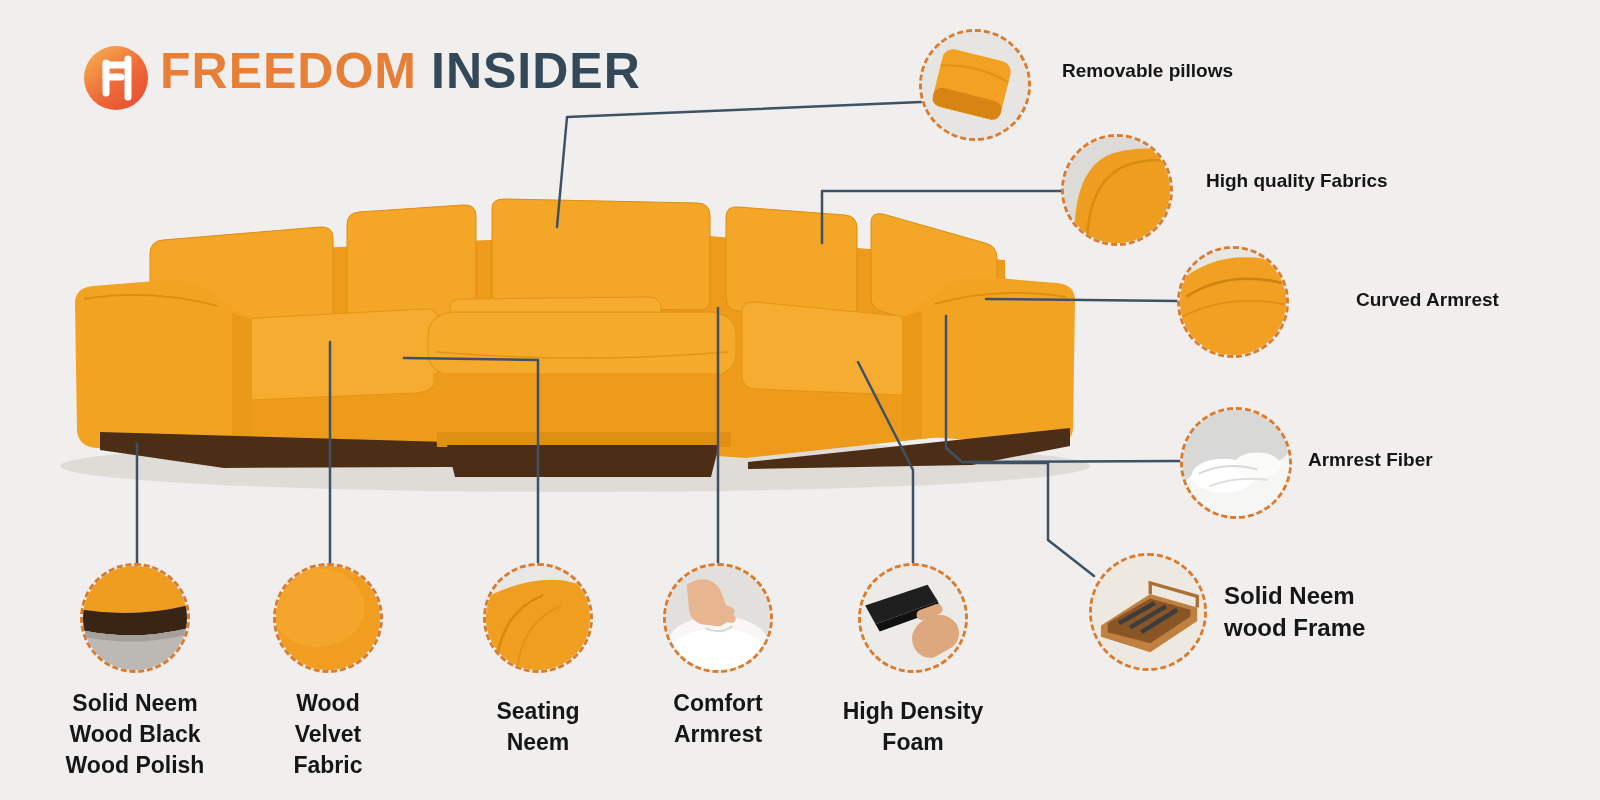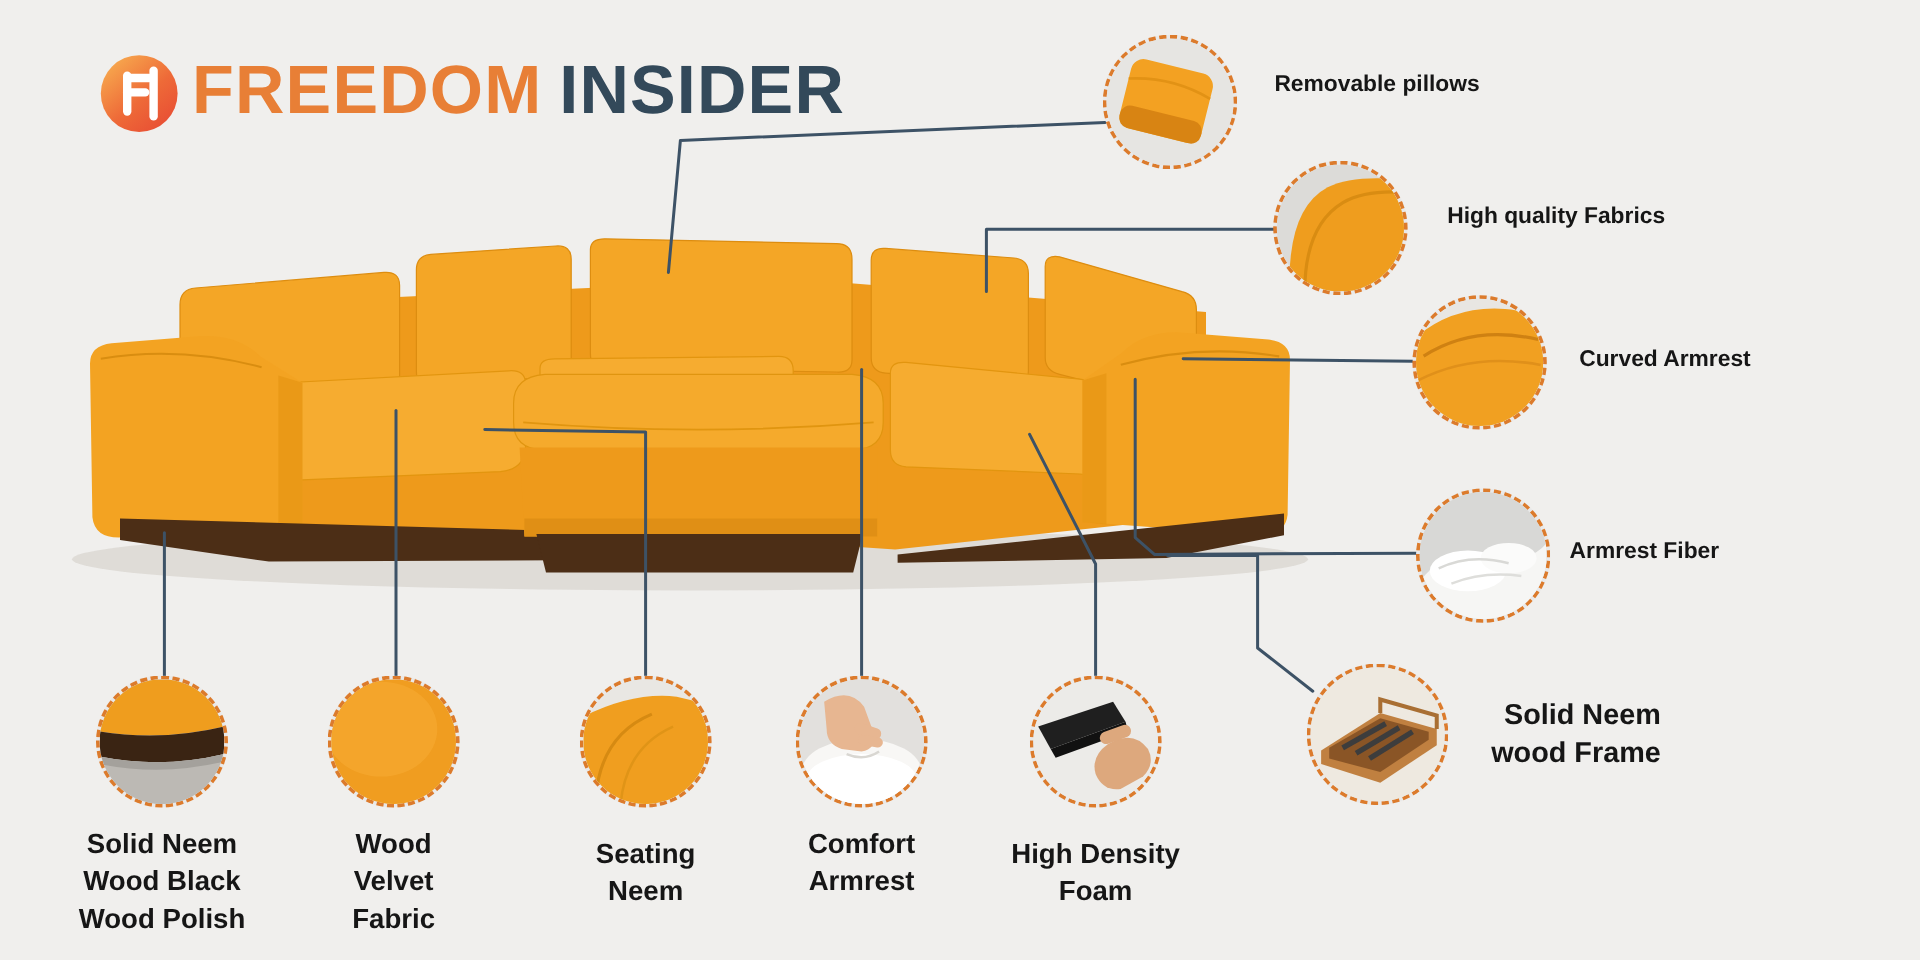--- a/index.html
+++ b/index.html
@@ -14,34 +14,34 @@
   .logo {
     position:absolute; left:84px; top:46px; width:64px; height:64px;
     border-radius:50%;
     background: linear-gradient(140deg,#f7a94e 10%,#ee6a38 55%,#e84e34 90%);
     display:flex; align-items:center; justify-content:center;
   }
   .logo svg { width:64px; height:64px; display:block; }
 
   .title {
     position:absolute; left:160px; top:42px;
-    font-size:57px; font-weight:bold; letter-spacing:1px; white-space:nowrap;
+    font-size:50px; font-weight:bold; letter-spacing:1px; white-space:nowrap;
   }
   .title .t1 { color:#e87f36; margin-right:14px; }
   .title .t2 { color:#33495a; }
 
   .circle {
     position:absolute; border-radius:50%;
     border:3px dashed #dc7b2c; overflow:hidden; background:#e9e9e9;
   }
   .circle svg { display:block; width:100%; height:100%; }
 
   .flabel { position:absolute; font-weight:bold; color:#161616; }
   .flabel.big { font-size:19px; white-space:nowrap; }
-  .flabel.bigc { font-size:24px; text-align:right; line-height:1.35; }
+  .flabel.bigc { font-size:24px; text-align:left; line-height:1.35; }
   .flabel.center { text-align:center; font-size:23px; line-height:1.35; }
 </style>
 </head>
 <body>
 
 <div class="canvas">
 
   <svg class="layer" viewBox="0 0 1600 800">
     <ellipse cx="575" cy="466" rx="515" ry="26" fill="rgba(80,60,30,0.10)"></ellipse>
     <path d="M150,256 L660,232 L660,452 L216,461 L150,430 Z" fill="#ee9a1b"></path>
@@ -192,21 +192,21 @@
       <rect width="100" height="100" fill="#ecebe8"></rect>
       <path d="M4,38 L64,18 L74,34 L14,56 Z" fill="#1f1f1f"></path>
       <path d="M14,56 L74,34 L76,42 L18,63 Z" fill="#111111"></path>
       <path d="M60,52 Q80,40 92,56 Q98,68 88,78 L70,88 Q56,90 50,76 Q46,62 60,52 Z" fill="#dda87d"></path>
       <rect x="52" y="44" width="26" height="10" rx="5" transform="rotate(-20 52 44)" fill="#dda87d"></rect>
     </svg>
   </div>
 
   <div class="flabel big" style="left:1062px;top:60px">Removable pillows</div>
   <div class="flabel big" style="left:1206px;top:170px">High quality Fabrics</div>
-  <div class="flabel big" style="left:1316px;top:289px">Curved Armrest</div>
+  <div class="flabel big" style="left:1356px;top:289px">Curved Armrest</div>
   <div class="flabel big" style="left:1308px;top:449px">Armrest Fiber</div>
   <div class="flabel bigc" style="left:1224px;top:580px;width:160px">Solid Neem wood Frame</div>
 
   <div class="flabel center" style="left:47px;top:688px;width:176px">Solid Neem Wood Black Wood Polish</div>
   <div class="flabel center" style="left:272px;top:688px;width:112px">Wood Velvet Fabric</div>
   <div class="flabel center" style="left:463px;top:696px;width:150px">Seating Neem</div>
   <div class="flabel center" style="left:673px;top:688px;width:90px">Comfort Armrest</div>
   <div class="flabel center" style="left:818px;top:696px;width:190px">High Density Foam</div>
 
 </div>

